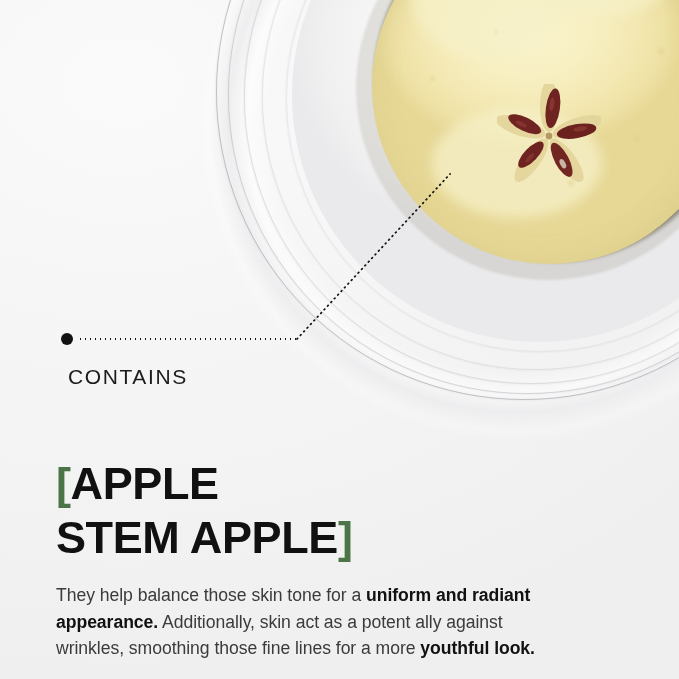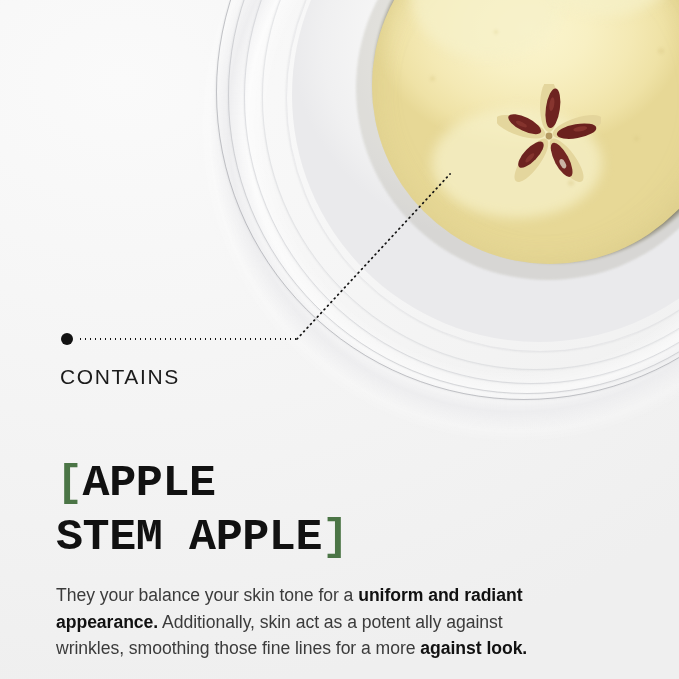--- a/index.html
+++ b/index.html
@@ -166,31 +166,30 @@
     left: 56px;
     top: 366px;
     width: 520px;
   }
   .eyebrow {
     font-size: 21px;
     font-weight: 400;
     letter-spacing: 1.6px;
     color: #1b1b1b;
     line-height: 1;
-    margin: 0 0 16px 4px;
+    margin: 0 0 16px 12px;
   }
   .headline {
     margin: 0;
     font-size: 45px;
     font-weight: 700;
     line-height: 1.20;
     letter-spacing: -0.4px;
     color: #111111;
     white-space: pre-line;
-    font-family: Liberation Mono, monospace;
   }
   .brk {
     color: #4b7546;
     font-weight: 700;
   }
   .body {
     margin: 17px 0 0 0;
     font-size: 17.6px;
     line-height: 1.52;
     color: #3b3b3b;
@@ -289,17 +288,17 @@
 
   <div class="textblock">
 
     <div class="eyebrow">CONTAINS</div>
 
     <h1 class="headline">
       <span class="brk">[</span><span>APPLE</span><br><span>STEM APPLE</span><span class="brk">]</span>
     </h1>
 
     <p class="body">
-      <span>They your balance your skin tone for a </span><b>uniform and radiant appearance.</b><span> Additionally, skin act as a potent ally against wrinkles, smoothing those fine lines for a more </span><b>against look.</b>
+      <span>They help balance those skin tone for a </span><b>uniform and radiant appearance.</b><span> Additionally, skin act as a potent ally against wrinkles, smoothing those fine lines for a more </span><b>youthful look.</b>
     </p>
 
   </div>
 </div>
 
 </body></html>

